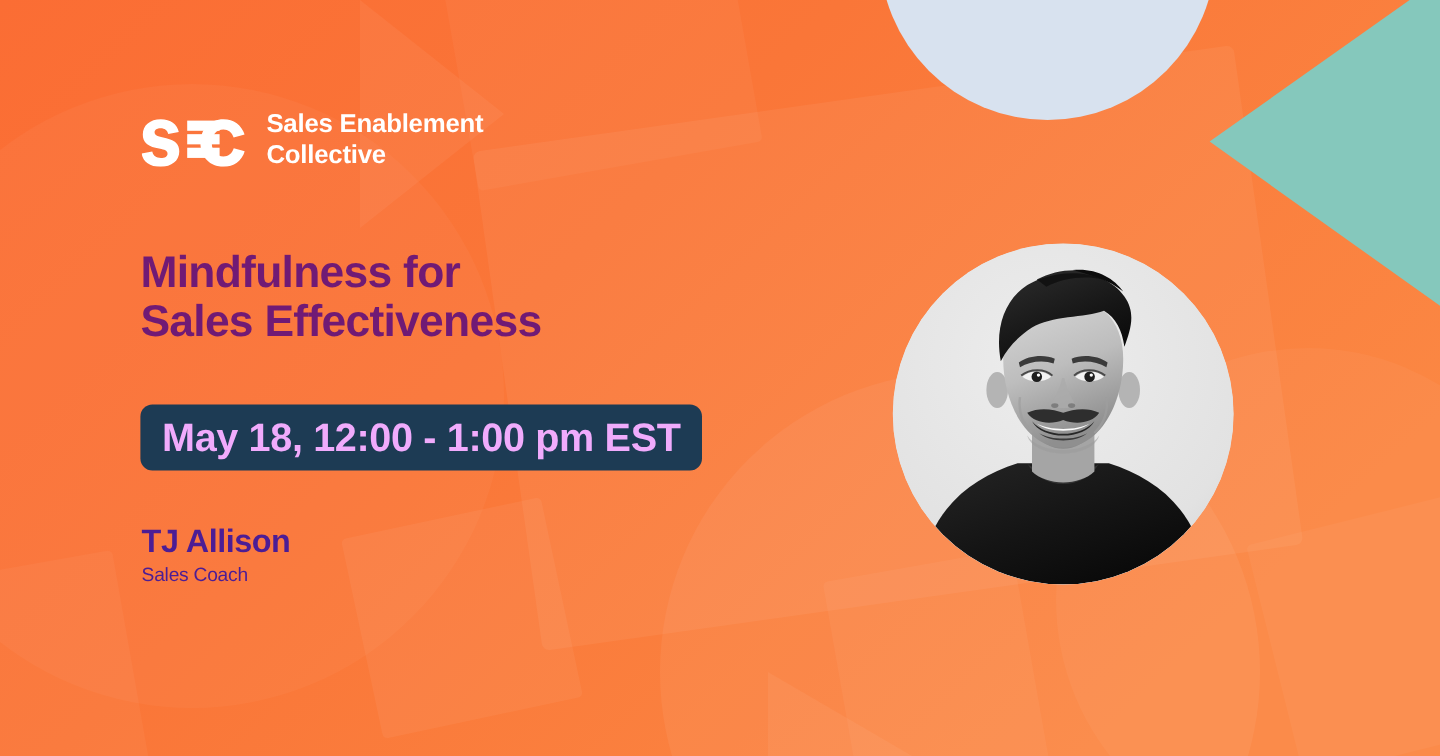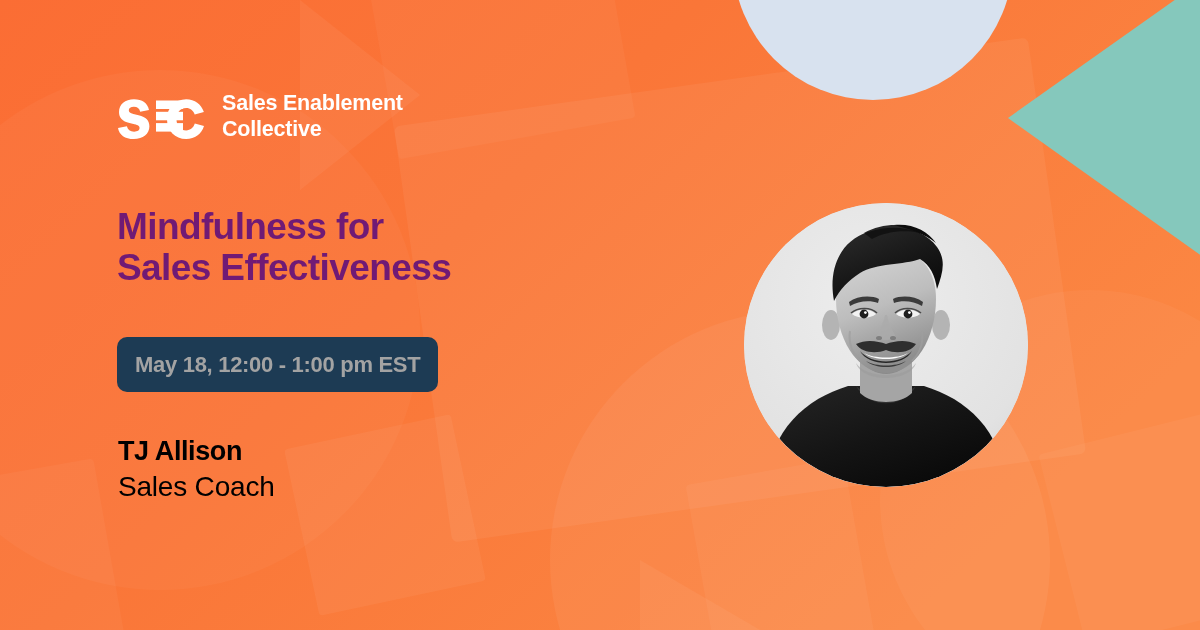--- a/index.html
+++ b/index.html
@@ -74,43 +74,43 @@
     position: absolute;
     left: 117px;
     top: 337px;
     height: 55px;
     display: flex;
     align-items: center;
     padding: 0 18px;
     box-sizing: border-box;
     background: #1d3b54;
     border-radius: 10px;
-    color: #a3a3a3;
-    font-size: 22px;
+    color: #f0abfc;
+    font-size: 33px;
     font-weight: bold;
     letter-spacing: -0.3px;
     white-space: nowrap;
   }
 
   
   .speaker {
     position: absolute;
     left: 118px;
     top: 436px;
-    color: #000000;
+    color: #4c1d95;
   }
   .speaker-name {
     font-size: 27px;
     font-weight: bold;
     line-height: 1.18;
     letter-spacing: -0.4px;
     margin: 0;
   }
   .speaker-role {
-    font-size: 28px;
+    font-size: 16px;
     font-weight: 400;
     line-height: 1.2;
     letter-spacing: -0.2px;
     margin: 2px 0 0 0;
   }
 
   
   .portrait {
     position: absolute;
     left: 744px;

